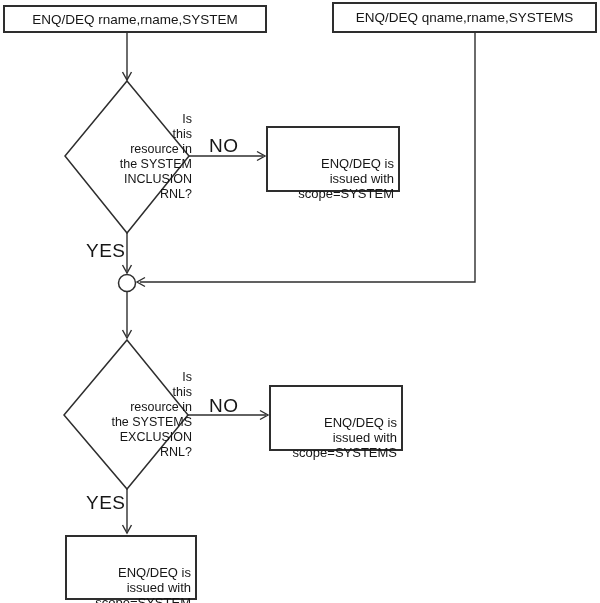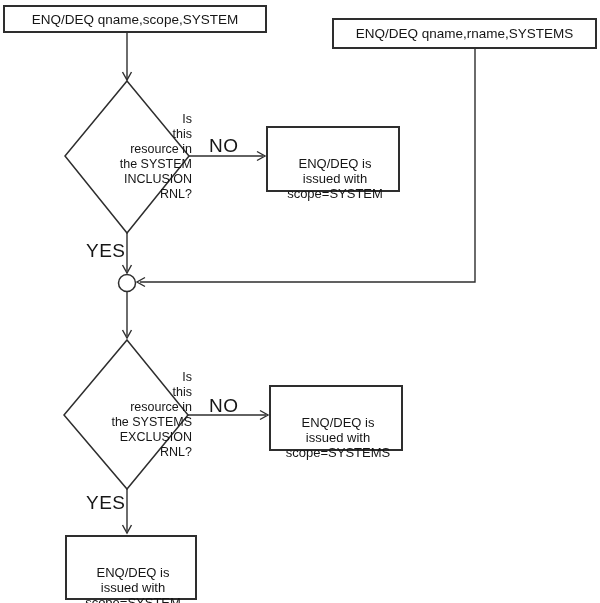--- a/index.html
+++ b/index.html
@@ -26,29 +26,29 @@
     border: 2px solid #2e2e2e;
     white-space: pre-line;
   }
   .node.center {
     display: flex;
     align-items: center;
     justify-content: center;
     text-align: center;
   }
   .box-tl { left: 3px;   top: 5px;   width: 264px; height: 28px; font-size: 13.5px; }
-  .box-tr { left: 332px; top: 2px;   width: 265px; height: 31px; font-size: 13.5px; margin-top: 16px; }
+  .box-tr { left: 332px; top: 2px;   width: 265px; height: 31px; font-size: 13.5px; }
   .box-no1    { left: 266px; top: 126px; width: 134px; height: 66px; }
   .box-no2    { left: 269px; top: 385px; width: 134px; height: 66px; }
   .box-bottom { left: 65px;  top: 535px; width: 132px; height: 65px; }
   .result-text {
     padding: 10px 4px 0 8px;
     font-size: 13px;
     line-height: 15px;
-    text-align: center;
+    text-align: right;
   }
   .diamond-text {
     position: absolute;
     width: 130px;
     text-align: right;
     white-space: pre-line;
     font-size: 12.5px;
     line-height: 15px;
   }
   .diamond-text.d1 { left: 62px; top: 112px; }
@@ -91,21 +91,21 @@
 
     <polygon points="127,340 188,415 127,489 64,415" stroke-width="1.5"></polygon>
 
     <line x1="188" y1="415" x2="266" y2="415"></line>
     <polyline points="260,410.5 268,415 260,419.5"></polyline>
 
     <line x1="127" y1="489" x2="127" y2="531"></line>
     <polyline points="122.5,525 127,533 131.5,525"></polyline>
   </svg>
 
-  <div class="node center box-tl">ENQ/DEQ qname,scope,SYSTEM</div>
+  <div class="node center box-tl">ENQ/DEQ rname,rname,SYSTEM</div>
   <div class="node center box-tr">ENQ/DEQ qname,rname,SYSTEMS</div>
 
   <div class="diamond-text d1">Is
 this
 resource in
 the SYSTEM
 INCLUSION
 RNL?</div>
   <div class="diamond-text d2">Is
 this

